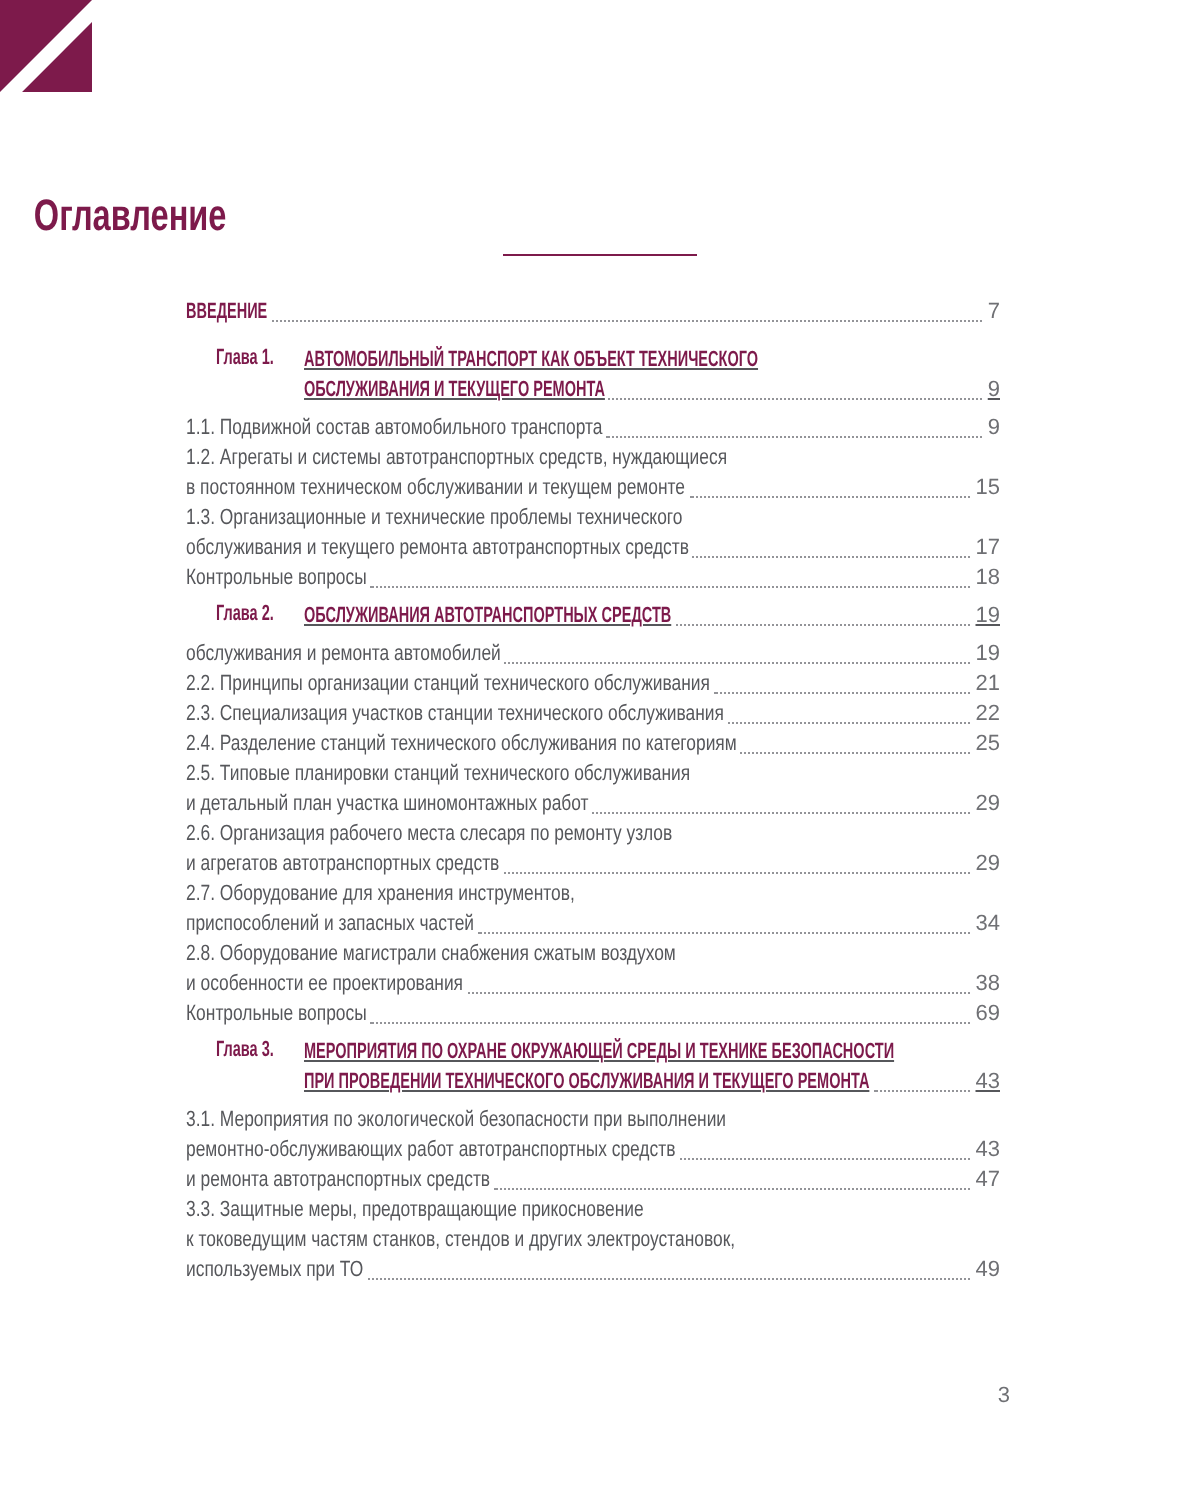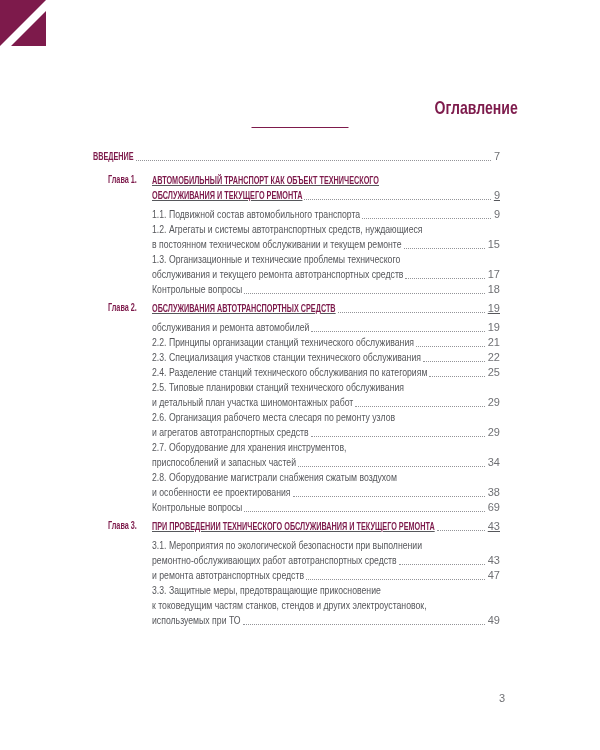--- a/index.html
+++ b/index.html
@@ -17,41 +17,41 @@
   .page{position:absolute;inset:0;background:#fff;}
 
   
   .corner{position:absolute;left:0;top:0;width:46px;height:46px;}
   .corner .t1{position:absolute;inset:0;background:var(--accent);
     clip-path:polygon(0 0,100% 0,0 100%);}
   .corner .t2{position:absolute;inset:0;background:var(--accent);
     clip-path:polygon(100% 24%,100% 100%,24% 100%);}
 
   
-  .title{position:absolute;top:95px;left:0;width:532px;text-align:right;
-    color:var(--accent);font-size:19px;font-weight:bold;line-height:26px;}
+  .title{position:absolute;top:95px;left:0;width:532px;text-align:left;
+    color:var(--accent);font-size:22px;font-weight:bold;line-height:26px;}
   .title span{display:inline-block;white-space:nowrap;}
   .rule{position:absolute;top:127px;left:50%;transform:translateX(-50%);
     width:97px;height:0;border-top:1.6px solid var(--accent);}
 
   
   .toc{position:absolute;left:93px;top:149px;width:407px;color:var(--body);font-size:11px;}
   .row{display:flex;align-items:flex-end;line-height:15px;}
   .tx,.hx{display:inline-block;white-space:nowrap;flex:none;}
   .hx{font-weight:bold;color:var(--accent);}
   .dots{flex:1 1 auto;min-width:6px;align-self:flex-end;margin:0 3px 3px 2px;
     border-bottom:1.6px dotted var(--dotc);height:0;}
   .pg{flex:none;color:var(--num);font-size:11px;}
 
   .chapter{margin-top:4px;}
   .chapter.first{margin-top:9px;}
   .ch-head{display:flex;}
   .ch-label{flex:none;width:59px;padding-left:15px;box-sizing:border-box;}
   .ch-lines{flex:1 1 auto;min-width:0;text-decoration:underline;}
-  .items{margin-left:59px;margin-top:4px;}
+  .items{margin-top:4px;}
 
   
   .folio{position:absolute;top:691px;right:95px;color:var(--num);
     font-size:11px;line-height:15px;}
 </style>
 </head>
 <body>
 
 <div class="page">
 
@@ -193,20 +193,23 @@
       </div>
     </div>
 
     <div class="chapter">
       <div class="ch-head">
         <div class="ch-label">
           <span class="hx" style="transform: scaleX(0.66); transform-origin: left center; margin-right: -14.8803px;">Глава 3.</span>
         </div>
         <div class="ch-lines">
           <div class="row">
+              <span class="hx" style="transform: scaleX(0.66); transform-origin: left center; margin-right: -151.991px;">МЕРОПРИЯТИЯ ПО ОХРАНЕ ОКРУЖАЮЩЕЙ СРЕДЫ И ТЕХНИКЕ БЕЗОПАСНОСТИ</span>
+            </div>
+          <div class="row">
             <span class="hx" style="transform: scaleX(0.66); transform-origin: left center; margin-right: -145.626px;">ПРИ ПРОВЕДЕНИИ ТЕХНИЧЕСКОГО ОБСЛУЖИВАНИЯ И ТЕКУЩЕГО РЕМОНТА</span>
             <span class="dots"></span>
             <span class="pg">43</span>
           </div>
         </div>
       </div>
       <div class="items">
         <div class="row">
           <span class="tx" style="transform: scaleX(0.79); transform-origin: left center; margin-right: -71.7839px;">3.1. Мероприятия по экологической безопасности при выполнении</span>
         </div>

